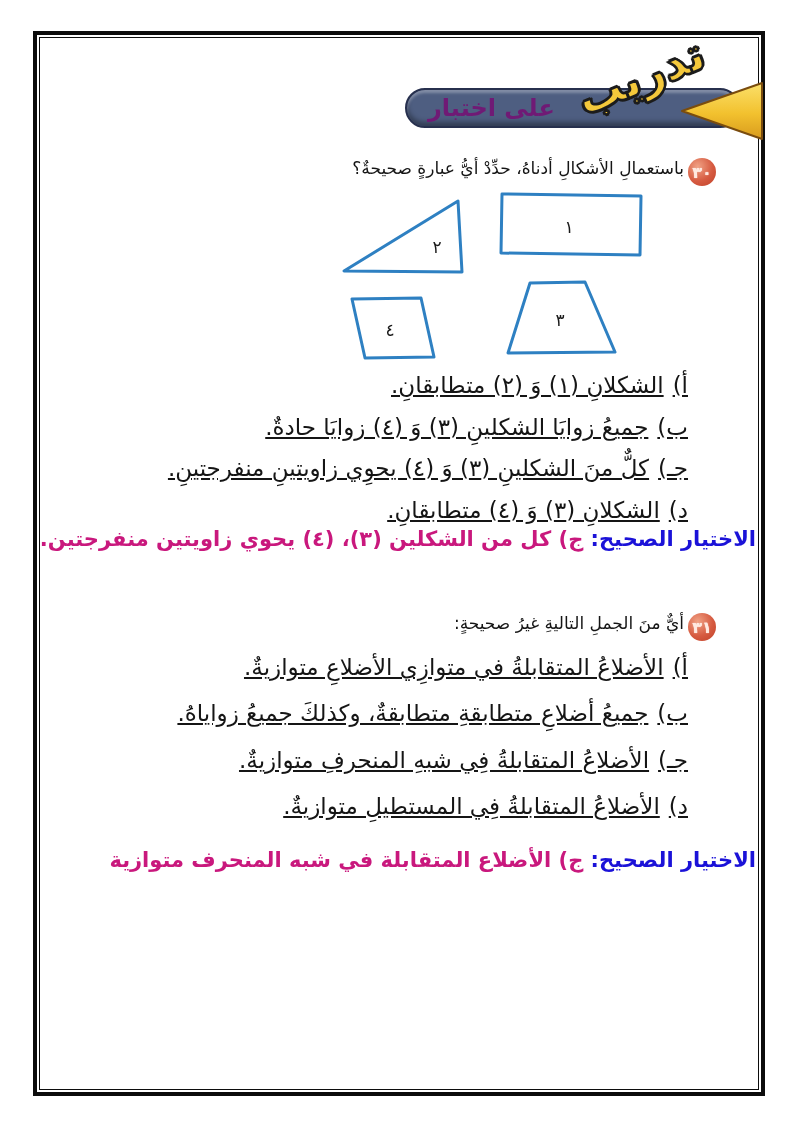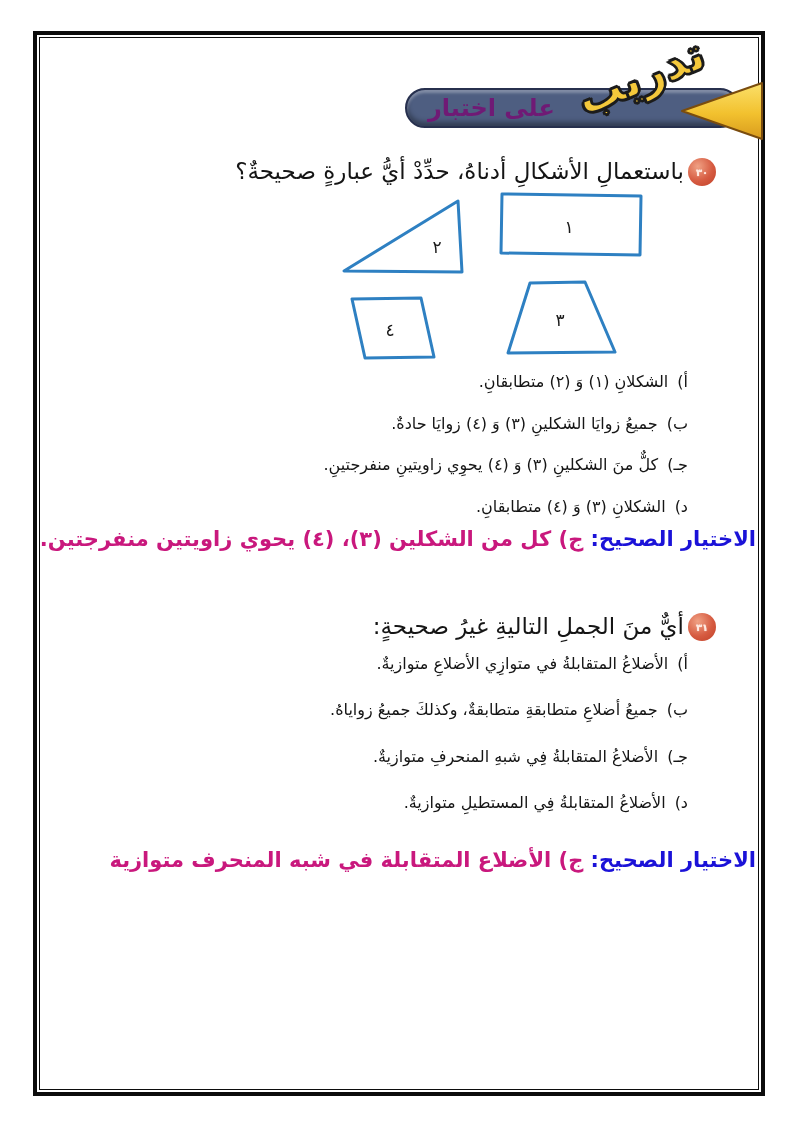--- a/index.html
+++ b/index.html
@@ -32,36 +32,36 @@
     direction:rtl; font-size:45px; font-weight:bold; color:#f4c83b;
     transform:rotate(-22deg); transform-origin:center;
     -webkit-text-stroke:2px #1c1c1c;
     text-shadow:-2px 0 0 #1c1c1c, 2px 0 0 #1c1c1c, 0 -2px 0 #1c1c1c, 0 2px 0 #1c1c1c;
     white-space:nowrap;
   }
   
   .qnum {
     position:absolute; width:28px; height:28px; border-radius:50%;
     background:radial-gradient(circle at 35% 30%, #f0a184, #d65b41 55%, #c04028);
-    color:#ffe9e0; font-size:10px; font-weight:bold;
+    color:#ffe9e0; font-size:16px; font-weight:bold;
     display:flex; align-items:center; justify-content:center;
     text-shadow:0 0 1px #fff;
   }
   #q30-num { left:688px; top:158px; }
   #q31-num { left:688px; top:613px; }
   
   .qtext {
     position:absolute; direction:rtl; text-align:right;
-    font-size:23px; white-space:nowrap;
+    font-size:17px; white-space:nowrap;
   }
   #q30-text { right:116px; top:158px; }
   #q31-text { right:116px; top:613px; }
   .opt {
     position:absolute; right:112px; direction:rtl; text-align:left;
-    font-size:16px; white-space:nowrap;
+    font-size:23px; white-space:nowrap;text-decoration:underline;
   }
   .opt .opt-label { margin-left:9px; }
   #q30-opt-a { top:372px; } #q30-opt-b { top:414px;margin-left:16px; }
   #q30-opt-c { top:455px; } #q30-opt-d { top:497px; }
   #q31-opt-a { top:654px; } #q31-opt-b { top:700px; }
   #q31-opt-c { top:747px; } #q31-opt-d { top:793px; }
   .answer {
     position:absolute; right:44px; direction:rtl; text-align:right;
     font-size:21px; font-weight:bold; white-space:nowrap;
   }

